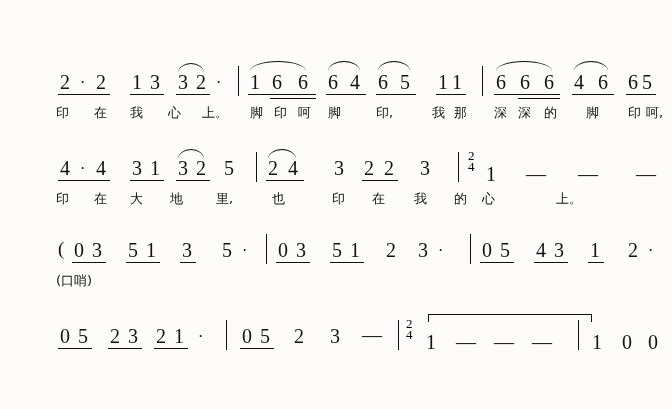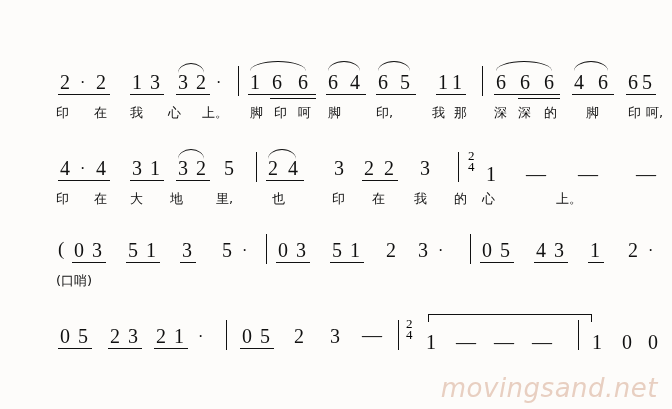--- a/index.html
+++ b/index.html
@@ -384,14 +384,13 @@
       <span class="g num" style="left:572px; top:16px;">0</span>
       <span class="g num" style="left:598px; top:16px;">0</span>
 
       <div class="endbar" style="left:660px;">
         
         
       </div>
     </div>
   </div>
 
-  <div class="watermark">movingsand.net</div>
 </div>
 
 </body></html>

